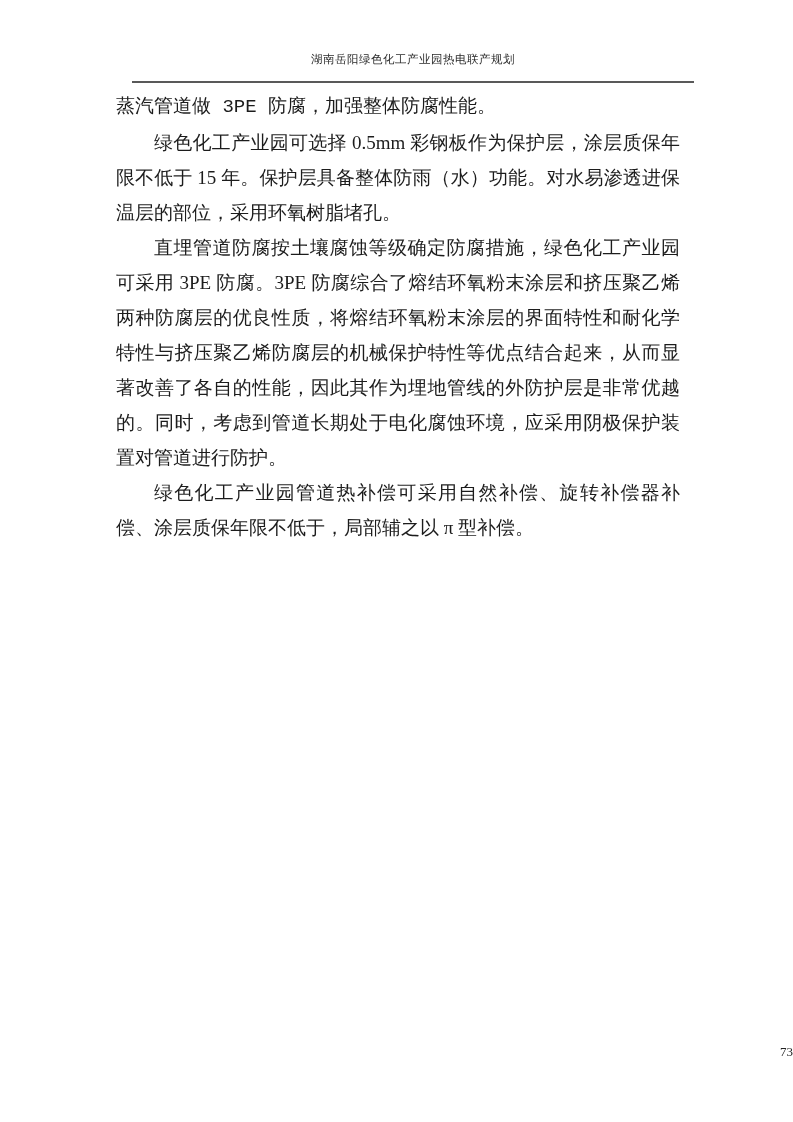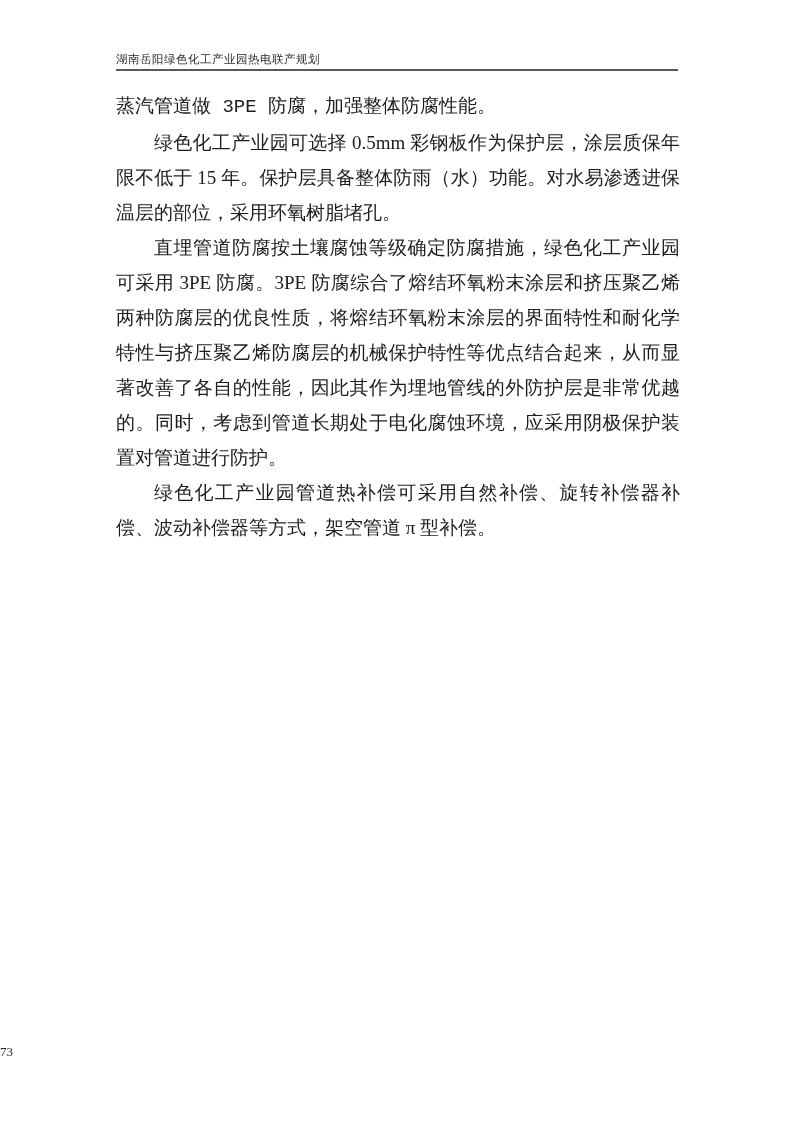--- a/index.html
+++ b/index.html
@@ -12,27 +12,27 @@
     width: 793px;
     height: 1122px;
     background: #ffffff;
     overflow: hidden;
     font-family: "Liberation Serif", "DejaVu Serif", serif;
     color: #1e1e1e;
   }
   .header {
     position: absolute;
     top: 52px;
-    left: 116px;
+    left: 132px;
     width: 562px;
-    text-align: left;
+    text-align: center;
     font-size: 11.5px;
     letter-spacing: 0.5px;
     color: #2b2b2b;
-    padding-bottom: 2px;
+    padding-bottom: 14px;
     border-bottom: 2px solid #595959;
   }
   .content {
     position: absolute;
     top: 90px;
     left: 116px;
     width: 564px;
     font-size: 19px;
     line-height: 35px;
     text-align: justify;
@@ -46,38 +46,38 @@
   }
   .content p.no-indent {
     text-indent: 0;
     font-family: Liberation Mono, monospace;
   }
   .footer {
     position: absolute;
     top: 1044px;
     left: 0;
     width: 100%;
-    text-align: left;
+    text-align: right;
     font-size: 13px;
     color: #222222;
   }
 </style>
 </head>
 <body>
 
 <div class="page">
 
   <div class="header">
     <span>湖南岳阳绿色化工产业园热电联产规划</span>
   </div>
 
   <div class="content">
     <p class="no-indent">蒸汽管道做 3PE 防腐，加强整体防腐性能。</p>
     <p>绿色化工产业园可选择 0.5mm 彩钢板作为保护层，涂层质保年限不低于 15 年。保护层具备整体防雨（水）功能。对水易渗透进保温层的部位，采用环氧树脂堵孔。</p>
     <p>直埋管道防腐按土壤腐蚀等级确定防腐措施，绿色化工产业园可采用 3PE 防腐。3PE 防腐综合了熔结环氧粉末涂层和挤压聚乙烯两种防腐层的优良性质，将熔结环氧粉末涂层的界面特性和耐化学特性与挤压聚乙烯防腐层的机械保护特性等优点结合起来，从而显著改善了各自的性能，因此其作为埋地管线的外防护层是非常优越的。同时，考虑到管道长期处于电化腐蚀环境，应采用阴极保护装置对管道进行防护。</p>
-    <p>绿色化工产业园管道热补偿可采用自然补偿、旋转补偿器补偿、波动补偿器等方式，架空管道 π 型补偿。</p>
+    <p>绿色化工产业园管道热补偿可采用自然补偿、旋转补偿器补偿、涂层质保年限不低于，局部辅之以 π 型补偿。</p>
   </div>
 
   <div class="footer">
     <span>73</span>
   </div>
 
 </div>
 
 </body></html>

